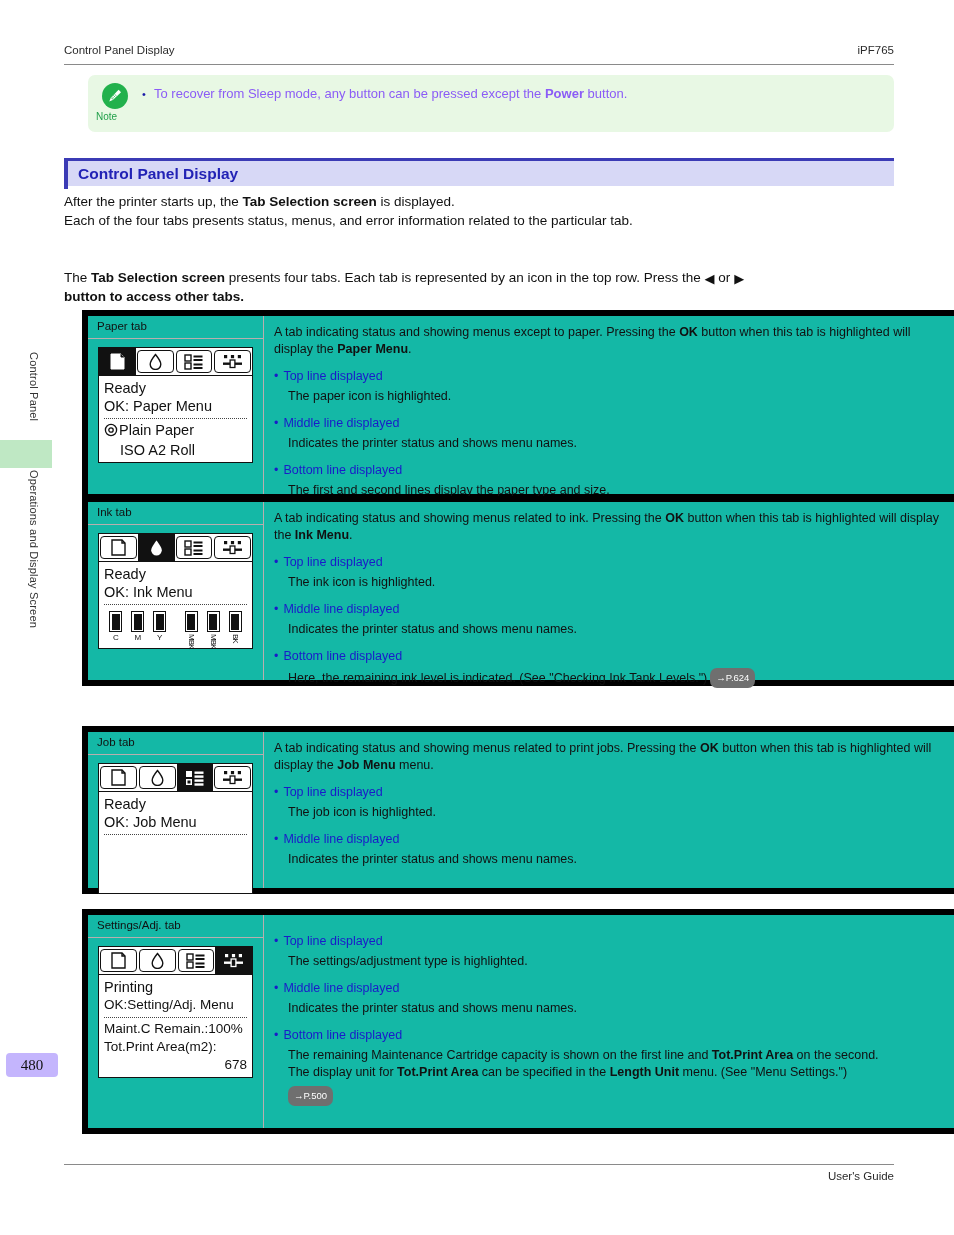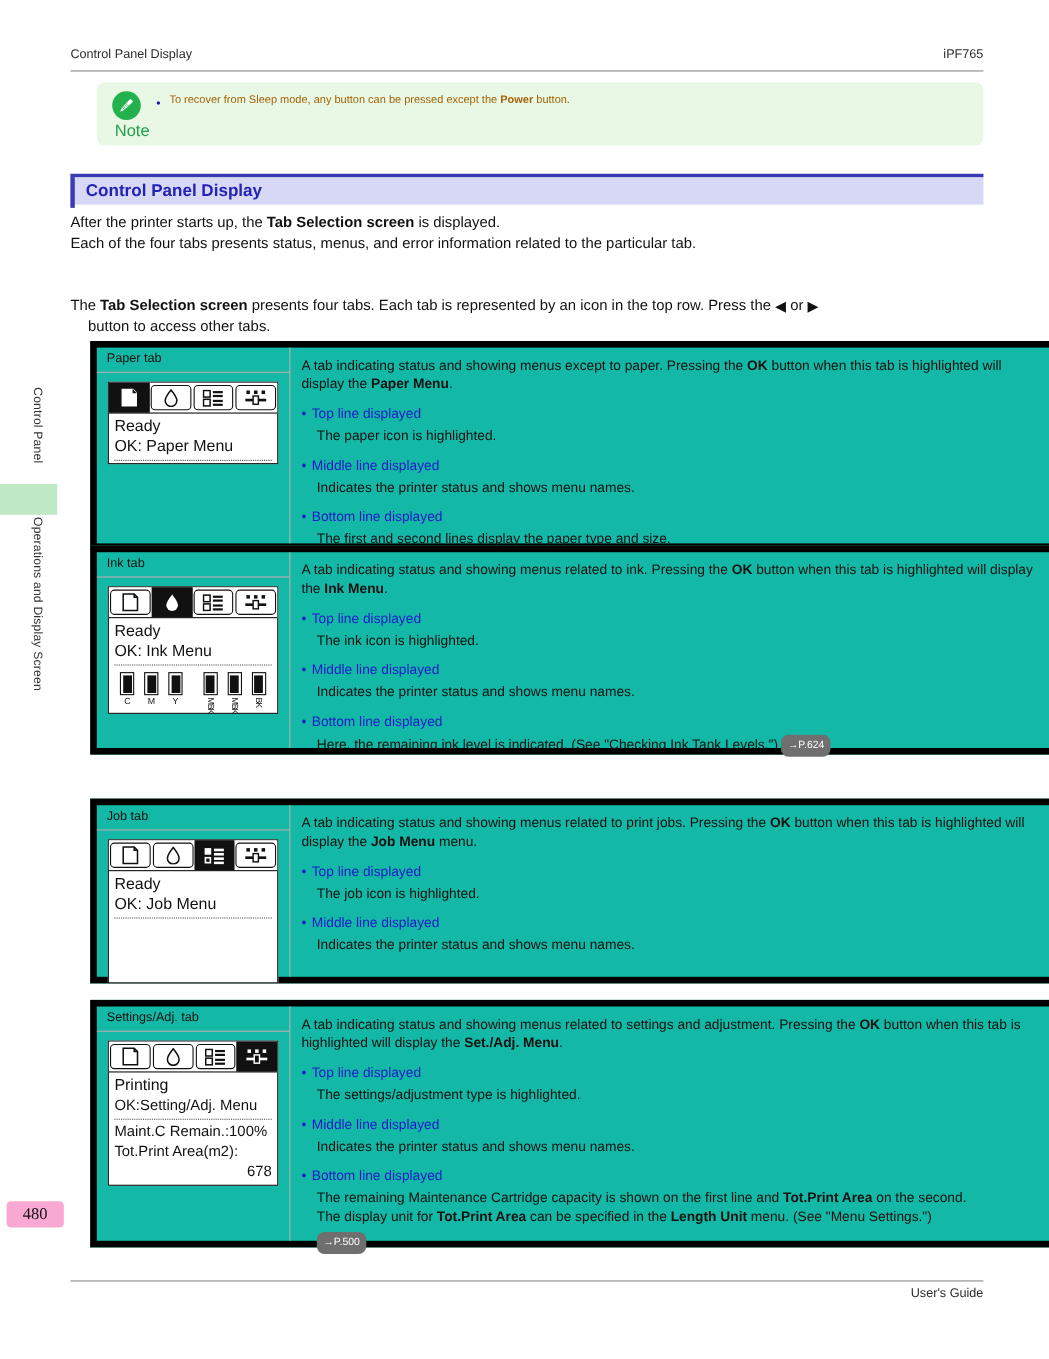--- a/index.html
+++ b/index.html
@@ -17,23 +17,23 @@
   .sidebar { position:absolute; left:0; top:0; width:60px; height:1235px; }
   .side-tab {
     position:absolute; left:0; writing-mode: vertical-rl;
     font-size: 11px; color:#333; letter-spacing:.2px; white-space:nowrap;
   }
   .side-tab-1 { top:352px; left:28px; }
   .side-tab-2 { top:470px; left:28px; }
   .side-green { position:absolute; left:0; top:440px; width:52px; height:28px; background:#bfe8c4; }
   .page-num {
     position:absolute; left:6px; top:1053px; width:52px; height:24px;
-    background:#f9a8d4; border-radius:4px; color:#111;
+    background:#c4b5fd; border-radius:4px; color:#111;
     font-family:"Liberation Serif", serif; font-size:15px;
-    display:flex; align-items:center; justify-content:center;margin-top:39px;
+    display:flex; align-items:center; justify-content:center;
   }
 
   
   .page { position:absolute; left:60px; top:0; width:894px; height:1235px; }
 
   .hdr { position:absolute; left:4px; top:44px; width:830px; display:flex; justify-content:space-between; }
   .hdr span { font-size:11.5px; color:#2b2b2b; }
   .hdr-rule { position:absolute; left:4px; top:64px; width:830px; height:1px; background:#8a8a8a; }
 
   .ftr-rule { position:absolute; left:4px; top:1164px; width:830px; height:1px; background:#8a8a8a; }
@@ -44,24 +44,24 @@
     position:absolute; left:28px; top:75px; width:806px; height:57px;
     background:#e8f8e4; border-radius:7px;
   }
   .note-icon {
     position:absolute; left:14px; top:8px; width:26px; height:26px;
     border-radius:50%; background:#22b14c;
   }
   .note-icon svg { position:absolute; left:4px; top:4px; }
   .note-label {
     position:absolute; left:8px; top:36px; width:40px;
-    font-size:15px; color:#22a04a; text-align:right;
+    font-size:10px; color:#22a04a; text-align:left;
   }
   .note-bullet { position:absolute; left:54px; top:13px; font-size:11px; color:#1a1aa8; }
-  .note-text { position:absolute; left:66px; top:11px; font-size:10px; color:#a16207; white-space:nowrap; }
+  .note-text { position:absolute; left:66px; top:11px; font-size:13px; color:#8b5cf6; white-space:nowrap; }
 
   
   .h1-bar {
     position:absolute; left:4px; top:158px; width:830px; height:28px;
     background:#d7d8f6; border-top:3px solid #3b3bb5;
   }
   .h1-bar .accent { position:absolute; left:0; top:0; width:4px; height:28px; background:#3b3bb5; }
   .h1-bar .txt {
     position:absolute; left:14px; top:4px;
     font-size:15.5px; font-weight:bold; color:#2222b5;
@@ -71,21 +71,21 @@
   .p-intro1 { left:4px; top:192px; }
   .p-intro2 { left:4px; top:211px; }
 
   .h2-bar {
     position:absolute; left:4px; top:236px; width:830px; height:26px;
     background:#dcdcf8;
   }
   .h2-bar .txt { position:absolute; left:11px; top:4px; font-size:14px; color:#111; }
 
   .p-tabs1 { left:4px; top:268px; }
-  .p-tabs2 { left:20px; top:287px; }
+  .p-tabs2 { left:4px; top:287px;font-weight:bold; }
 
   .arrow-glyph { font-size:13px; vertical-align:-1px; }
 
   
   .tbl {
     position:absolute; left:22px; width:884px;
     border:6px solid #000000; background:#14b8a6;
   }
   .tbl-paper { top:310px; height:190px; }
   .tbl-ink   { top:496px; height:190px; }
@@ -224,20 +224,27 @@
                 <rect x="15.8" y="1" width="3.2" height="3.2" fill="#111"></rect>
                 <rect x="1" y="8.5" width="19" height="2.4" fill="#111"></rect>
                 <rect x="8.1" y="6" width="4.8" height="7.5" fill="#fff" stroke="#111" stroke-width="1.3"></rect>
               </svg>
           </div>
         </div>
         <div class="lcd-body">
           <div class="lcd-line">Ready</div>
           <div class="lcd-line">OK: Paper Menu</div>
           <div class="lcd-sep"></div>
+          <div class="lcd-bottom">
+            <div class="lcd-line"><span class="roll-ico"><svg width="14" height="14" viewBox="0 0 14 14">
+                    <circle cx="7" cy="7" r="5.6" fill="none" stroke="#111" stroke-width="1.3"></circle>
+                    <circle cx="7" cy="7" r="2.2" fill="none" stroke="#111" stroke-width="1.3"></circle>
+                  </svg></span><span>Plain Paper</span></div>
+            <div class="lcd-line" style="padding-left:16px">ISO A2 Roll</div>
+          </div>
         </div>
       </div>
     </div>
     <div class="cell-right">
       <div class="rc">
         <div class="rc-desc"><span>A tab indicating status and showing menus except to paper. Pressing the </span><b>OK</b><span> button when this tab is highlighted will display the </span><b>Paper Menu</b><span>.</span></div>
         <div class="rc-item">
           <div class="rc-blue"><span class="bul">•</span><span>Top line displayed</span></div>
           <div class="rc-sub">The paper icon is highlighted.</div>
         </div>
@@ -463,21 +470,20 @@
           <div class="lcd-bottom">
             <div class="lcd-line" style="font-size:13.5px">Maint.C Remain.:100%</div>
             <div class="lcd-line" style="font-size:13.5px">Tot.Print Area(m2):</div>
             <div class="lcd-line lcd-right" style="font-size:13.5px">678</div>
           </div>
         </div>
       </div>
     </div>
     <div class="cell-right">
       <div class="rc">
-        <div class="rc-desc"><span>A tab indicating status and showing menus related to settings and adjustment. Pressing the </span><b>OK</b><span> button when this tab is highlighted will display the </span><b>Set./Adj. Menu</b><span>.</span></div>
         <div class="rc-item">
           <div class="rc-blue"><span class="bul">•</span><span>Top line displayed</span></div>
           <div class="rc-sub">The settings/adjustment type is highlighted.</div>
         </div>
         <div class="rc-item">
           <div class="rc-blue"><span class="bul">•</span><span>Middle line displayed</span></div>
           <div class="rc-sub">Indicates the printer status and shows menu names.</div>
         </div>
         <div class="rc-item">
           <div class="rc-blue"><span class="bul">•</span><span>Bottom line displayed</span></div>

